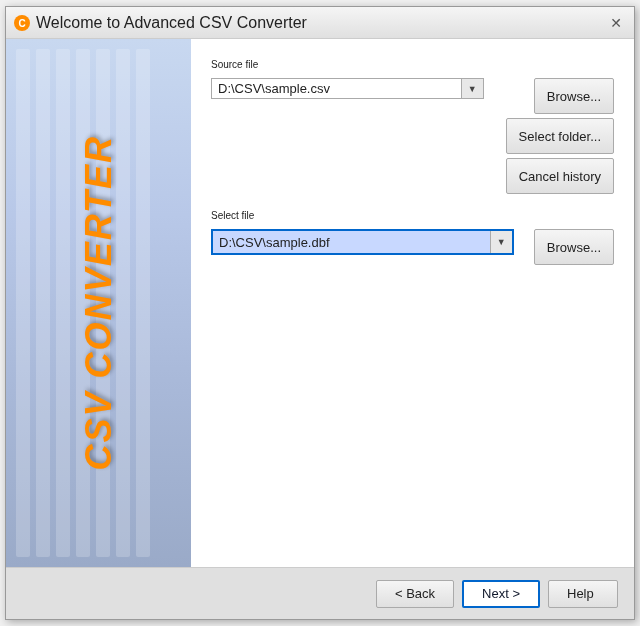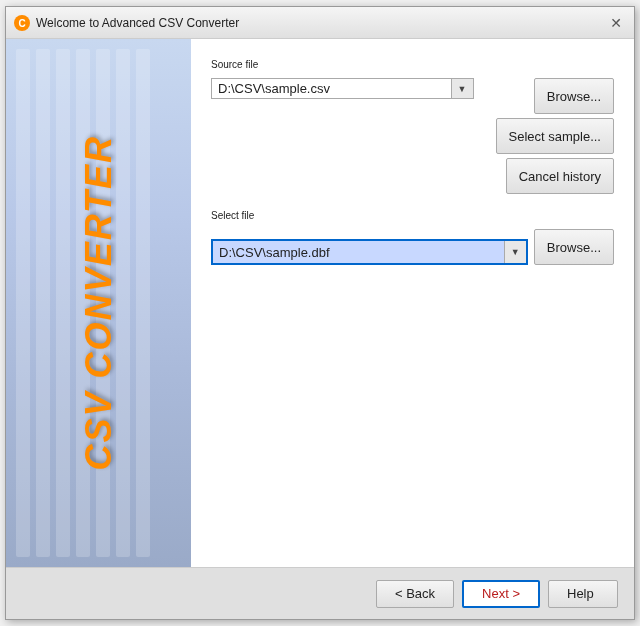--- a/index.html
+++ b/index.html
@@ -42,21 +42,21 @@
       background: #ff8c00;
       border-radius: 50%;
       display: flex;
       align-items: center;
       justify-content: center;
       font-size: 10px;
       color: white;
       font-weight: bold;
     }
     .title-text {
-      font-size: 12px;
+      font-size: 16px;
       color: #222;
     }
     .close-btn {
       width: 20px;
       height: 20px;
       background: none;
       border: none;
       cursor: pointer;
       font-size: 14px;
       color: #555;
@@ -216,21 +216,21 @@
       cursor: pointer;
       font-size: 13px;
       color: #222;
       border-radius: 2px;
       min-width: 70px;
       text-align: left;
     }
     .footer-btn.primary {
       border: 2px solid #0066cc;
       background: white;
-      color: #b91c1c;
+      color: #0f172a;
     }
   </style>
 </head>
 <body>
 
 <div class="window">
 
   <div class="title-bar">
     <div class="title-bar-left">
       <div class="title-icon">
@@ -266,29 +266,29 @@
           <div class="field-label">Source file</div>
           <div style="display:flex; gap:22px; align-items:flex-start;">
             <div style="flex:1; display:flex; flex-direction:column;">
               <div class="source-combo">
                 <input type="text" value="D:\CSV\sample.csv" style="">
                 <button class="combo-dropdown-btn">▼</button>
               </div>
             </div>
             <div class="right-buttons">
               <button class="btn">Browse...</button>
-              <button class="btn">Select sample...</button>
+              <button class="btn">Select folder...</button>
               <button class="btn">Cancel history</button>
             </div>
           </div>
         </div>
 
         <div class="field-group">
           <div class="field-label">Select file</div>
-          <div style="display:flex; gap:6px; align-items:flex-end;">
+          <div style="display:flex; gap:20px; align-items:flex-start;">
             <div class="output-combo">
               <input type="text" value="D:\CSV\sample.dbf" style="">
               <button class="combo-dropdown-btn">▼</button>
             </div>
             <button class="btn">Browse...</button>
           </div>
         </div>
 
       </div>
     </div>

